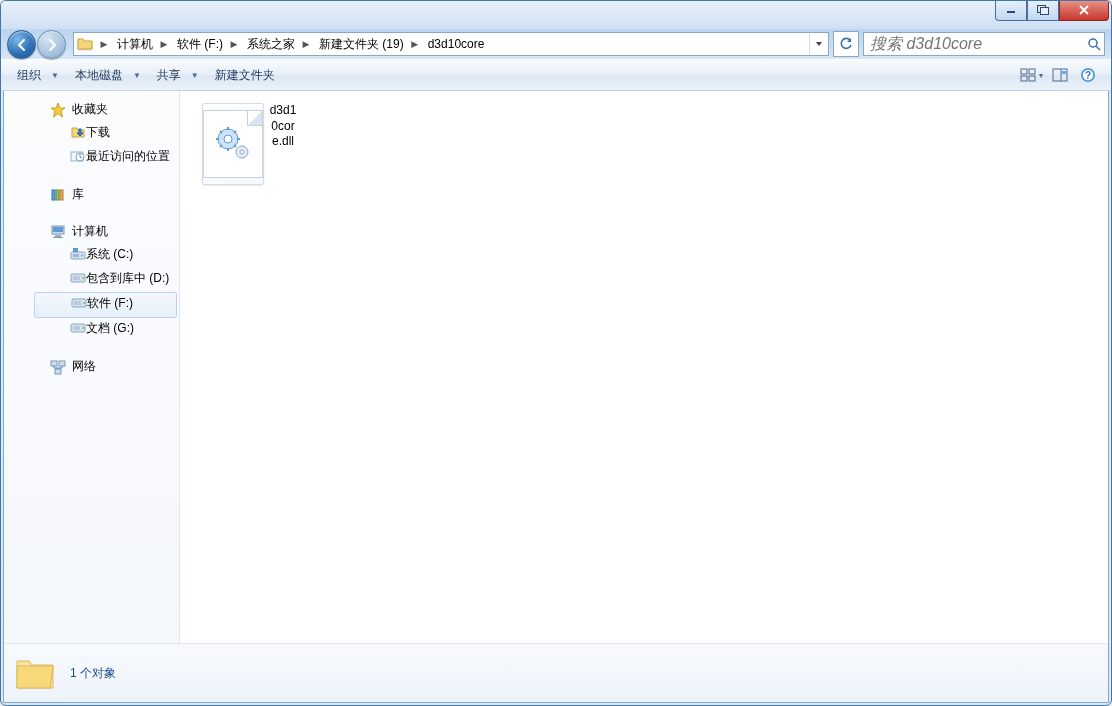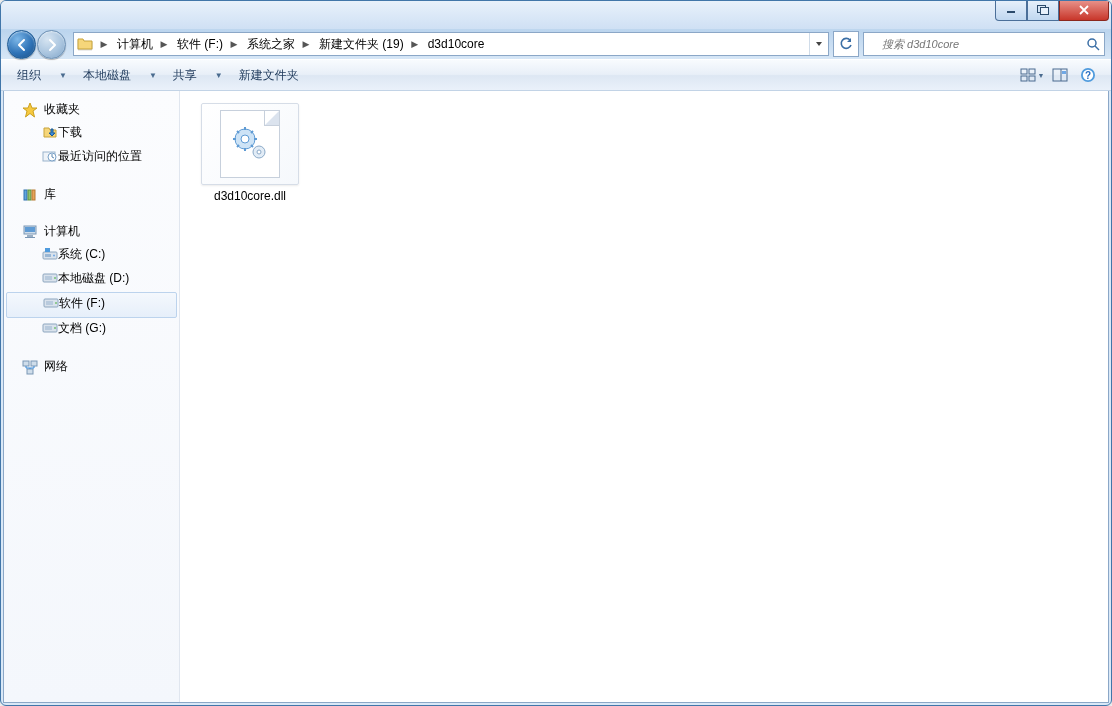--- a/index.html
+++ b/index.html
@@ -21,45 +21,45 @@
 .navbtn.fwd{left:30px;background:radial-gradient(circle at 35% 30%,#d7e5f2 0,#aac5df 55%,#7ea3c7 100%);border-color:#6c90b4;}
 .navbtn svg{display:block;}
 .addressbar{flex:1;height:22px;background:#fff;border:1px solid #8ba7c7;display:flex;align-items:center;min-width:0;}
 .addr-icon{width:22px;display:flex;align-items:center;justify-content:center;height:100%;border-right:1px solid transparent;}
 .crumbs{display:flex;align-items:center;flex:1;height:100%;overflow:hidden;}
 .crumb{padding:0 4px 0 6px;height:100%;display:flex;align-items:center;white-space:nowrap;}
 .crumb-sep{width:14px;height:100%;display:flex;align-items:center;justify-content:center;color:#555;font-size:9px;}
 .addr-drop{width:18px;height:100%;display:flex;align-items:center;justify-content:center;border-left:1px solid #d0dce9;color:#444;}
 .refresh-btn{width:24px;height:24px;background:#fff;border:1px solid #8ba7c7;display:flex;align-items:center;justify-content:center;}
 .searchbox{width:240px;height:22px;background:#fff;border:1px solid #8ba7c7;display:flex;align-items:center;}
-.searchbox input{flex:1;border:none;outline:none;font-size:11px;font-style:italic;color:#8b5cf6;padding:0 18px;font-family:inherit;background:transparent;}
+.searchbox input{flex:1;border:none;outline:none;font-size:16px;font-style:italic;color:#8b5cf6;padding:0 6px;font-family:inherit;background:transparent;}
 .searchbox .sicon{width:22px;display:flex;align-items:center;justify-content:center;color:#3a6ea5;}
 
 
 .toolbar{height:30px;background:linear-gradient(to bottom,#f8fbfe,#e8eff8 48%,#dde7f3 52%,#eaf1fa);border-top:1px solid #fff;border-bottom:1px solid #c2d3e6;display:flex;align-items:center;padding:0 8px;color:#1e395b;}
-.tbtn{padding:0 8px;height:100%;display:flex;align-items:center;gap:16px;}
+.tbtn{padding:0 8px;height:100%;display:flex;align-items:center;gap:8px;}
 .tbtn .dd{font-size:8px;color:#4a6b8f;margin-left:2px;}
 .toolbar .spacer{flex:1;}
 .tool-icons{display:flex;align-items:center;gap:2px;padding-right:2px;}
 .ticon{width:26px;height:22px;display:flex;align-items:center;justify-content:center;border-radius:2px;}
 .ticon .dd{font-size:7px;margin-left:2px;color:#4a6b8f;}
 .ticon.help{color:#2a6fc1;}
 
 
 .body{position:absolute;top:90px;left:2px;right:2px;bottom:2px;background:#fff;border:1px solid #8ba7c7;border-top:none;display:flex;flex-direction:column;}
 .split{flex:1;display:flex;min-height:0;}
 .sidebar{width:175px;border-right:1px solid #e0e6ef;overflow:auto;padding-top:8px;background:linear-gradient(to bottom,#fbfcfe 0,#f4f7fc 100%);}
-.tree-group{margin-bottom:14px;}
+.tree-group{margin-bottom:14px;margin-left:28px;}
 .tree-header{display:flex;align-items:center;gap:6px;padding:2px 6px 4px 18px;}
 .tree-item{display:flex;align-items:flex-start;padding:2px 6px 2px 38px;height:20px;}
 .tree-item.sel{background:linear-gradient(to bottom,#f4f8fd,#e6effa);border:1px solid #bcd3ed;border-radius:2px;margin:0 2px;padding-left:36px;}
 .ico{width:16px;height:16px;display:flex;align-items:center;justify-content:center;flex-shrink:0;}
 
 .content{flex:1;overflow:auto;padding:12px 0 0 22px;}
-.file-item{width:96px;display:flex;flex-direction:column;align-items:center;gap:4px;}
+.file-item{width:96px;display:flex;flex-direction:row;align-items:flex-start;gap:4px;}
 .file-thumb{width:96px;height:80px;border:1px solid #d6dde7;background:linear-gradient(135deg,#fff,#f5f8fc);border-radius:2px;display:flex;align-items:center;justify-content:center;box-shadow:0 1px 2px rgba(0,0,0,.08);}
 .file-thumb .page{width:58px;height:66px;background:#fff;border:1px solid #c7d0dc;display:flex;align-items:center;justify-content:center;position:relative;}
 .file-thumb .page::before{content:"";position:absolute;top:0;right:0;width:14px;height:14px;background:linear-gradient(135deg,#fff 48%,#dbe3ee 52%);border-left:1px solid #c7d0dc;border-bottom:1px solid #c7d0dc;}
 .file-item .fname{text-align:center;line-height:1.3;word-break:break-all;}
 
 
 .details{height:50px;border-top:1px solid #e0e6ef;display:flex;align-items:center;padding:4px 10px;gap:14px;background:linear-gradient(to bottom,#f7fafd,#eef3fa);}
 .details .dicon{width:42px;height:42px;display:flex;align-items:center;justify-content:center;}
 .details .dtext{color:#1e4e8c;font-size:12px;}
 
@@ -267,21 +267,21 @@
                 <span>系统 (C:)</span>
               </div>
               <div class="tree-item">
                 <span class="ico">
                   <svg width="16" height="12">
                     <rect x="1" y="2" width="14" height="8" rx="1" fill="#d9e2ec" stroke="#8da6bf"></rect>
                     <rect x="3" y="4" width="7" height="4" fill="#b8cadd"></rect>
                     <circle cx="13" cy="6" r="1" fill="#76c174"></circle>
                   </svg>
                 </span>
-                <span>本地磁盘 (D:)</span>
+                <span>包含到库中 (D:)</span>
               </div>
               <div class="tree-item sel">
                 <span class="ico">
                   <svg width="16" height="12">
                     <rect x="1" y="2" width="14" height="8" rx="1" fill="#d9e2ec" stroke="#8da6bf"></rect>
                     <rect x="3" y="4" width="7" height="4" fill="#b8cadd"></rect>
                     <circle cx="13" cy="6" r="1" fill="#76c174"></circle>
                   </svg>
                 </span>
                 <span>软件 (F:)</span>
@@ -339,15 +339,24 @@
                   <circle r="2" fill="#fff" stroke="#8aa9c7"></circle>
                 </g>
               </svg>
             </div>
           </div>
           <div class="fname">d3d10core.dll</div>
         </div>
       </div>
     </div>
 
+    <div class="details">
+      <div class="dicon">
+        <svg width="42" height="38">
+            <path d="M3 8 L3 34 L39 34 L39 11 L18 11 L15 7 L3 7 Z" fill="#fbe39a" stroke="#d9b85a"></path>
+            <path d="M3 12 L39 12 L36 34 L3 34 Z" fill="#f8d878" stroke="#d9b85a"></path>
+          </svg>
+      </div>
+      <div class="dtext">1 个对象</div>
+    </div>
   </div>
 
 </div>
 
 </body></html>

